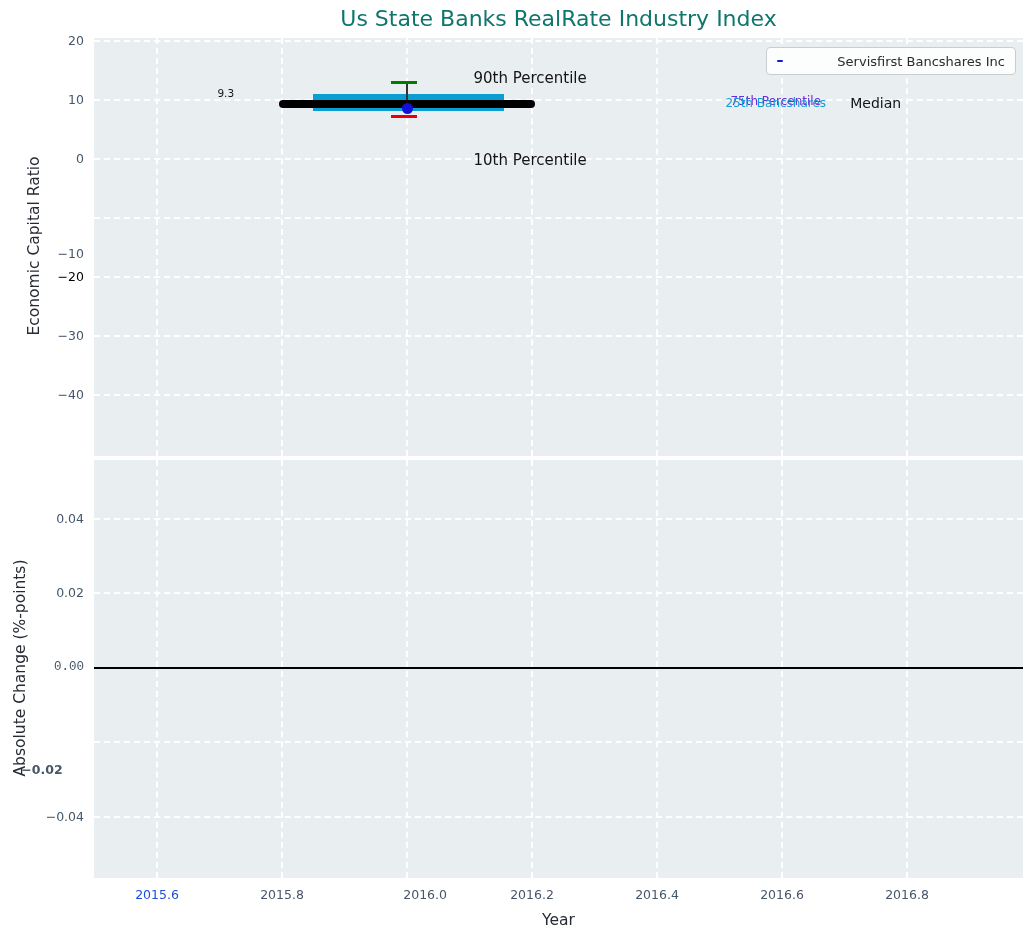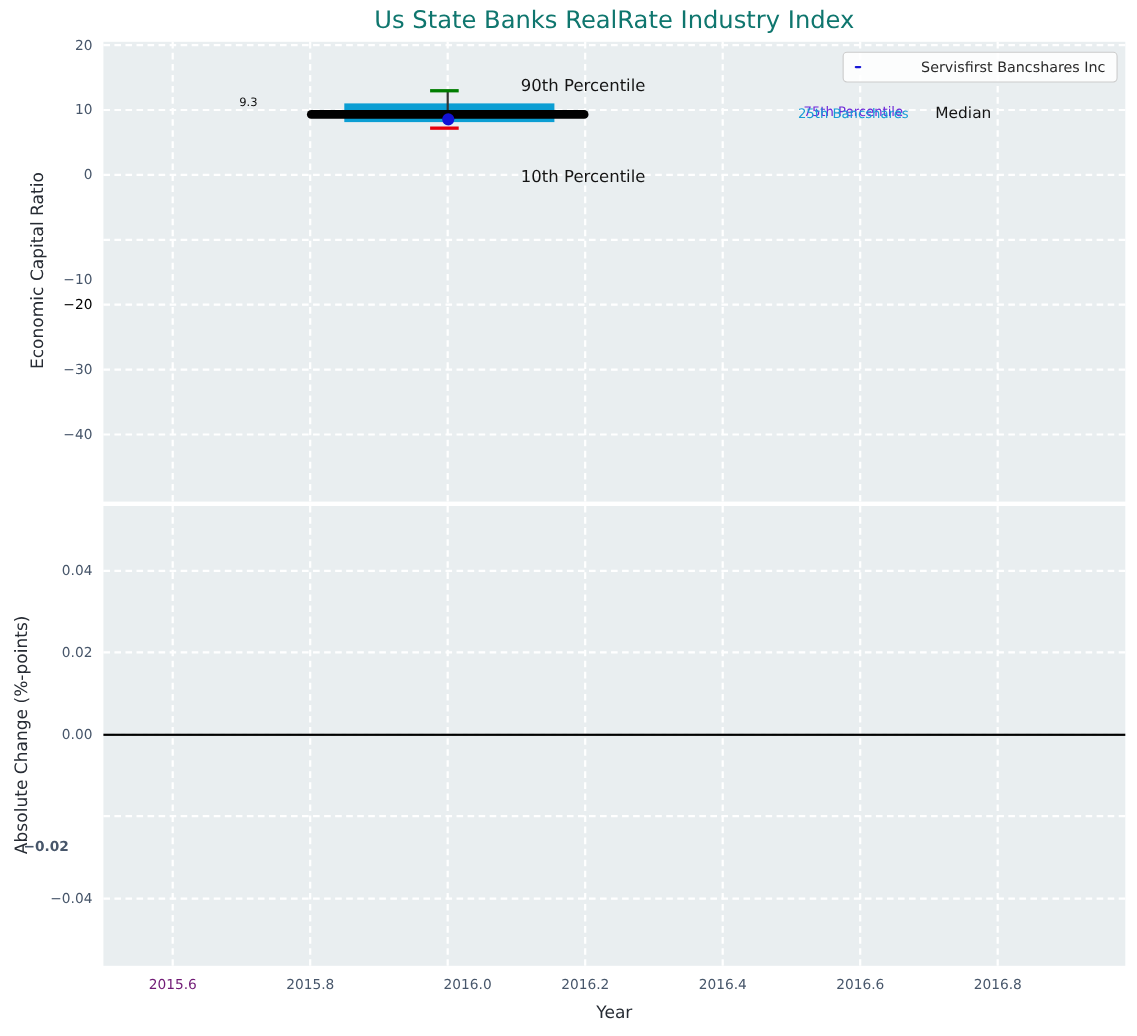--- a/index.html
+++ b/index.html
@@ -83,23 +83,23 @@
   </div>
 <div style="position: absolute; left: 0px; width: 84px; text-align: right; top: 33.0089px; font-size: 12.5px; color: rgb(71, 86, 106);">20</div>
     <div style="position: absolute; left: 0px; width: 84px; text-align: right; top: 92.0068px; font-size: 12.5px; color: rgb(71, 86, 106);">10</div>
     <div style="position: absolute; left: 0px; width: 84px; text-align: right; top: 151.005px; font-size: 12.5px; color: rgb(71, 86, 106);">0</div>
     <div style="position: absolute; left: 0px; width: 84px; text-align: right; top: 210.003px; font-size: 12.5px; color: rgb(71, 86, 106); margin-top: 36px;">−10</div>
     <div style="position: absolute; left: 0px; width: 84px; text-align: right; top: 269px; font-size: 12.5px; color: #000000;">−20</div>
     <div style="position: absolute; left: 0px; width: 84px; text-align: right; top: 327.998px; font-size: 12.5px; color: rgb(71, 86, 106);">−30</div>
     <div style="position: absolute; left: 0px; width: 84px; text-align: right; top: 386.996px; font-size: 12.5px; color: rgb(71, 86, 106);">−40</div>
     <div style="position: absolute; left: 0px; width: 84px; text-align: right; top: 510.863px; font-size: 12.5px; color: rgb(71, 86, 106);">0.04</div>
     <div style="position: absolute; left: 0px; width: 84px; text-align: right; top: 585.373px; font-size: 12.5px; color: rgb(71, 86, 106);">0.02</div>
-    <div style="position: absolute; left: 0px; width: 84px; text-align: right; top: 659.882px; font-size: 12.5px; color: rgb(71, 86, 106);">0.00</div>
+    <div style="position: absolute; left: 0px; width: 84px; text-align: right; top: 659.882px; font-size: 12.5px; color: rgb(71, 86, 106); font-family: Liberation Mono, monospace;">0.00</div>
     <div style="position: absolute; left: 0px; width: 84px; text-align: center; top: 762px; font-size: 12.5px; color: rgb(71, 86, 106); font-weight: bold;">−0.02</div>
     <div style="position: absolute; left: 0px; width: 84px; text-align: right; top: 808.902px; font-size: 12.5px; color: rgb(71, 86, 106);">−0.04</div>
-    <div style="position: absolute; left: 117px; width: 80px; text-align: center; top: 887px; font-size: 12.5px; color: #701a75;">2015.6</div>
+    <div style="position: absolute; left: 117px; width: 80px; text-align: center; top: 887px; font-size: 12.5px; color: #1d4ed8;">2015.6</div>
     <div style="position: absolute; left: 242px; width: 80px; text-align: center; top: 887px; font-size: 12.5px; color: rgb(71, 86, 106);">2015.8</div>
     <div style="position: absolute; left: 367px; width: 80px; text-align: right; top: 887px; font-size: 12.5px; color: rgb(71, 86, 106);">2016.0</div>
     <div style="position: absolute; left: 492px; width: 80px; text-align: center; top: 887px; font-size: 12.5px; color: rgb(71, 86, 106);">2016.2</div>
     <div style="position: absolute; left: 617px; width: 80px; text-align: center; top: 887px; font-size: 12.5px; color: rgb(71, 86, 106);">2016.4</div>
     <div style="position: absolute; left: 742px; width: 80px; text-align: center; top: 887px; font-size: 12.5px; color: rgb(71, 86, 106);">2016.6</div>
     <div style="position: absolute; left: 867px; width: 80px; text-align: center; top: 887px; font-size: 12.5px; color: rgb(71, 86, 106);">2016.8</div>
   </div>
 
 </body></html>

